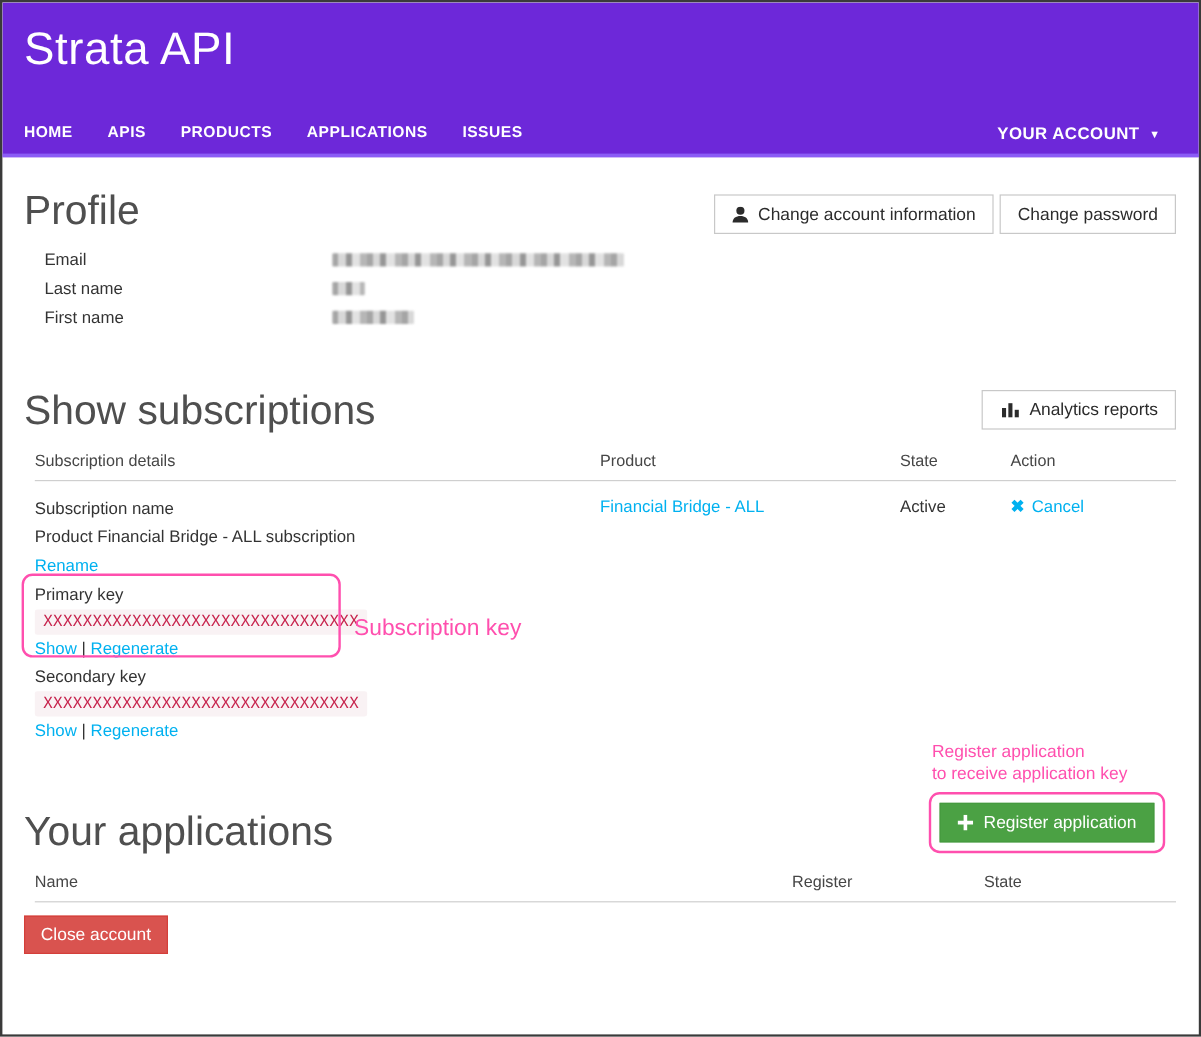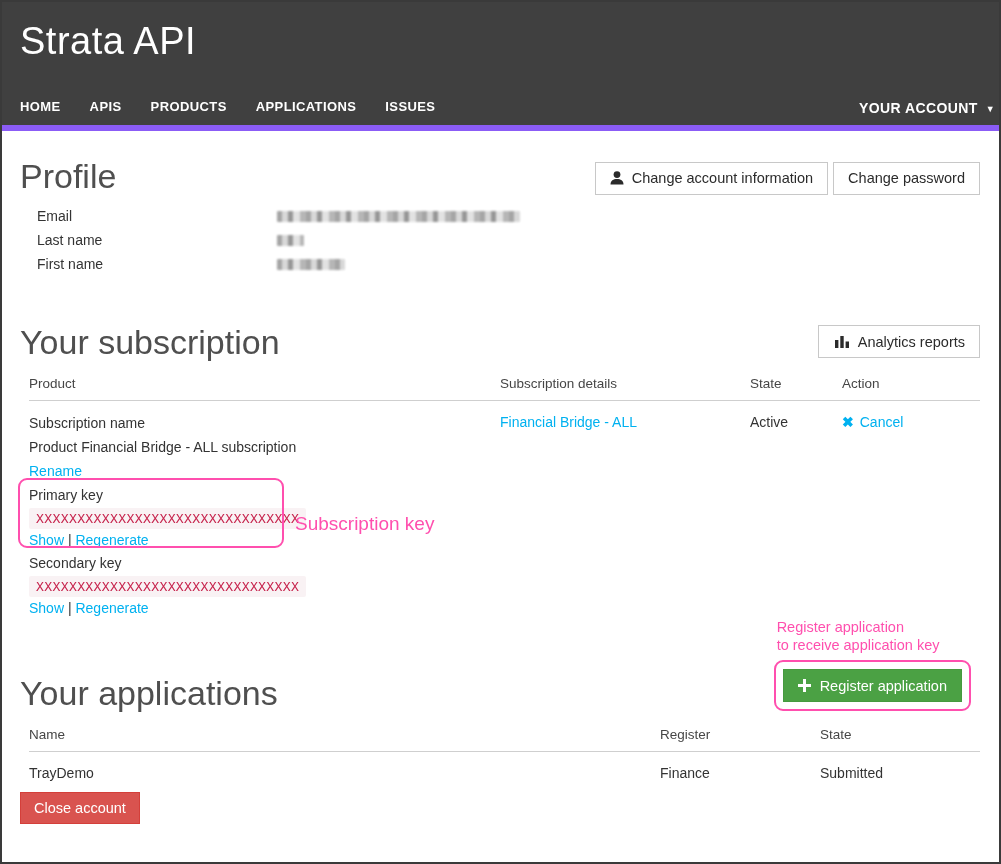--- a/index.html
+++ b/index.html
@@ -5,27 +5,27 @@
   * { box-sizing: border-box; margin: 0; padding: 0; }
   html,body { background:#e8e8e8; }
   body { font-family: "Liberation Sans", sans-serif; }
   .page {
     position: relative; width: 1001px; height: 864px;
     background: #fff; border: 2px solid #3a3a3a; overflow: hidden;
     margin: 0 auto;
   }
   
   .site-header {
-    position: relative; height: 129px; background: #404040;
-    border-bottom: 6px solid #8b5cf6; color: #fff;
+    position: relative; height: 129px; background: #6d28d9;
+    border-bottom: 3px solid #8b5cf6; color: #fff;
   }
   .brand { padding: 18px 0 0 18px; font-size: 38px; font-weight: 200; letter-spacing: .5px; }
   .main-nav { position: absolute; left: 18px; bottom: 11px; display: flex; gap: 29px; }
   .main-nav .nav-item { font-size: 13px; font-weight: 700; letter-spacing: .4px; color: #fff; cursor: pointer; }
-  .account-menu { position: absolute; right: 4px; bottom: 9px; font-size: 14px; font-weight: 600; letter-spacing: .4px; cursor: pointer; display: flex; align-items: center; gap: 8px; margin-left: 24px; }
+  .account-menu { position: absolute; right: 32px; bottom: 9px; font-size: 14px; font-weight: 600; letter-spacing: .4px; cursor: pointer; display: flex; align-items: center; gap: 8px; margin-left: 24px; }
   .caret { font-size: 9px; position: relative; top: 1px; }
   
   .main { padding: 0 19px 0 18px; }
   h1.sec-title { font-size: 34px; font-weight: 300; color: #4f4f4f; line-height: 38px; }
   .link { color: #00b1f0; text-decoration: none; cursor: pointer; }
   .btn-white {
     background: #fff; border: 1px solid #c8c8c8; height: 33px;
     padding: 0 14px; font-size: 14.5px; color: #2b2b2b;
     display: inline-flex; align-items: center; gap: 8px; cursor: pointer;
     font-family: inherit;
@@ -34,21 +34,21 @@
     background: #4ba144; border: 1px solid #459a3f; color: #fff; height: 33px;
     padding: 0 14px; font-size: 14.5px; display: inline-flex; align-items: center; gap: 9px;
     cursor: pointer; font-family: inherit;
   }
   .btn-red {
     background: #d9534f; border: 1px solid #d43f3a; color: #fff; height: 32px;
     padding: 0 13px; font-size: 14.5px; display: inline-flex; align-items: center;
     cursor: pointer; font-family: inherit;
   }
   
-  .profile-head { display: flex; justify-content: space-between; align-items: center; margin-top: 26px; }
+  .profile-head { display: flex; justify-content: space-between; align-items: flex-end; margin-top: 26px; }
   .profile-buttons { display: flex; gap: 5px; margin-top: 4px; }
   .fields { margin-top: 9px; }
   .field { display: flex; align-items: center; padding-left: 17px; height: 24px; font-size: 14px; color: #333; }
   .field .flabel { width: 240px; }
   .redacted {
     display: inline-block; height: 11px; border-radius: 1px; opacity: .8;
     background: repeating-linear-gradient(90deg,#8f8f8f 0 5px,#cfcfcf 5px 11px,#7d7d7d 11px 16px,#dcdcdc 16px 23px,#a5a5a5 23px 29px);
     filter: blur(1.1px);
   }
   .w-email { width: 243px; } .w-first { width: 68px; } .w-last { width: 27px; }
@@ -133,35 +133,35 @@
         <span class="flabel">Last name</span>
         <span class="redacted w-last"></span>
       </div>
       <div class="field">
         <span class="flabel">First name</span>
         <span class="redacted w-first"></span>
       </div>
     </div>
 
     <div class="subs-head">
-      <h1 class="sec-title">Your subscription</h1>
+      <h1 class="sec-title">Show subscriptions</h1>
       <button class="btn-white" style="margin-top:2px;padding-left:16px;">
         <svg class="icon-svg" width="15" height="13" viewBox="0 0 15 13">
           <rect x="0" y="5" width="3.4" height="8" fill="#2b2b2b"></rect>
           <rect x="5.3" y="1" width="3.4" height="12" fill="#2b2b2b"></rect>
           <rect x="10.6" y="6.5" width="3.4" height="6.5" fill="#2b2b2b"></rect>
         </svg>
         <span>Analytics reports</span>
       </button>
     </div>
 
     <div class="table">
       <div class="grid-sub thead">
+        <div class="th">Subscription details</div>
         <div class="th">Product</div>
-        <div class="th">Subscription details</div>
         <div class="th">State</div>
         <div class="th">Action</div>
       </div>
       <div class="tbody">
         <div class="grid-sub">
 
           <div class="key-col">
             <div class="subline">Subscription name</div>
             <div class="subline">Product Financial Bridge - ALL subscription</div>
             <div class="subline">
@@ -224,27 +224,20 @@
         </div>
       </div>
     </div>
 
     <div class="table">
       <div class="grid-app thead">
         <div class="th">Name</div>
         <div class="th">Register</div>
         <div class="th">State</div>
       </div>
-      <div class="tbody">
-        <div class="grid-app">
-          <div>TrayDemo</div>
-          <div>Finance</div>
-          <div>Submitted</div>
-        </div>
-      </div>
     </div>
 
     <div class="footer-btn-row">
       <button class="btn-red">
         <span>Close account</span>
       </button>
     </div>
 
   </div>
 </div>

